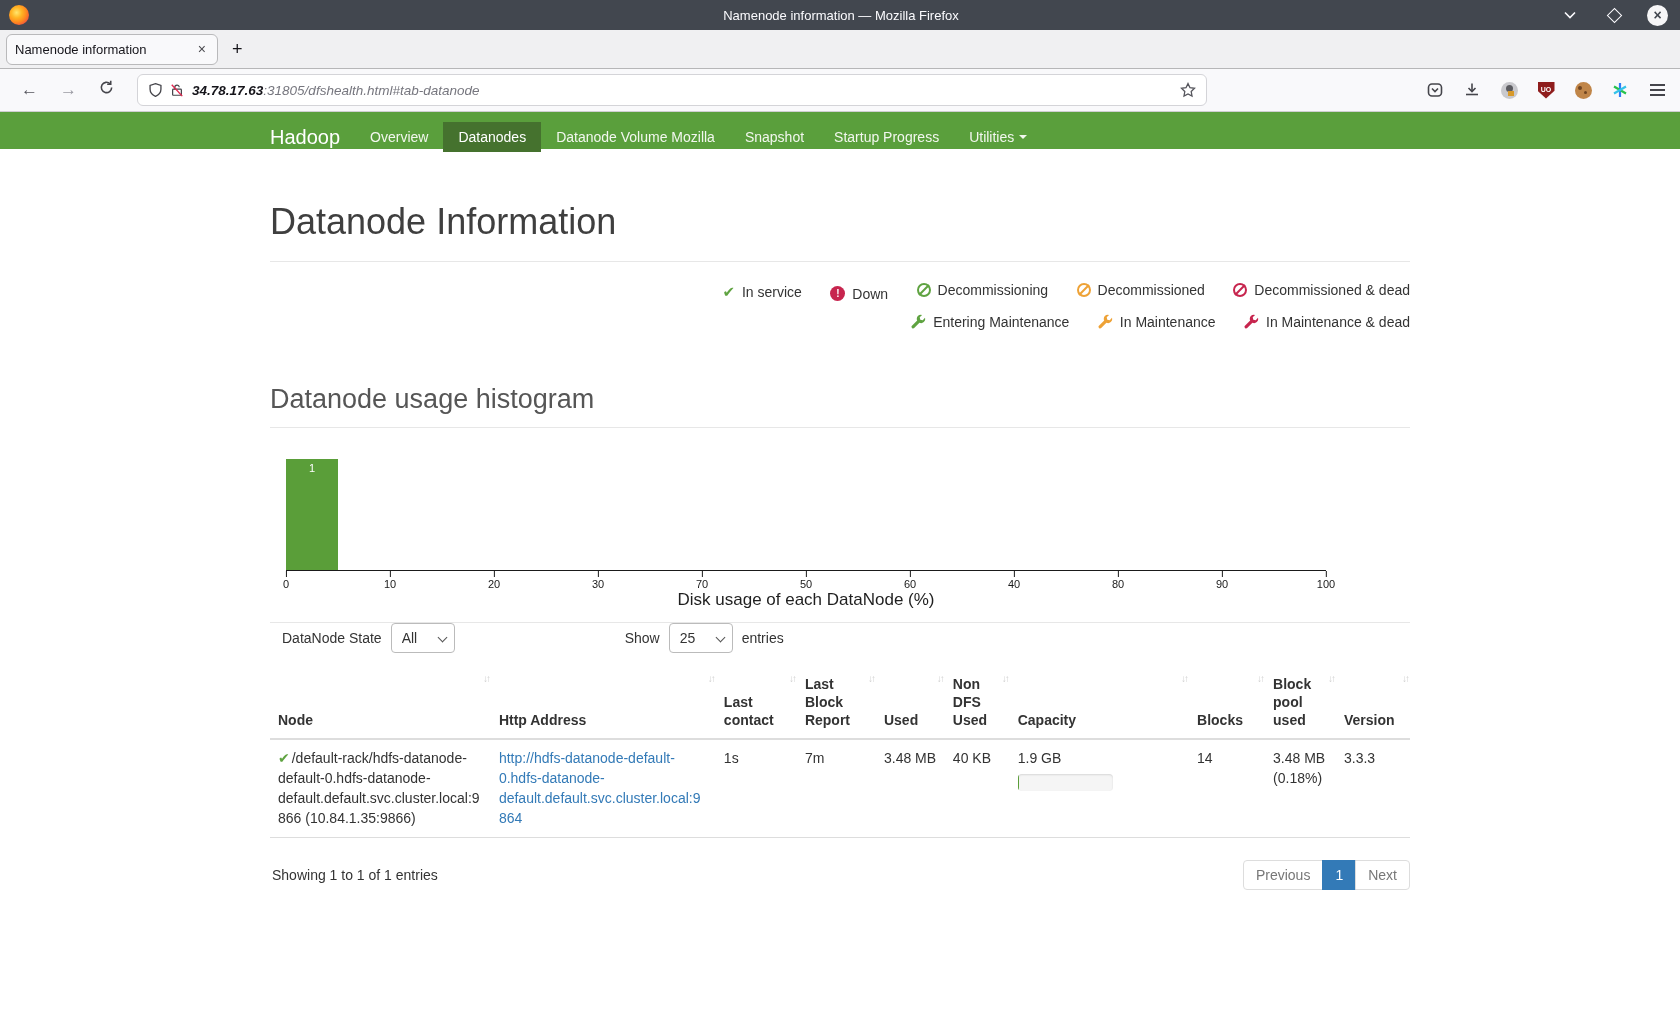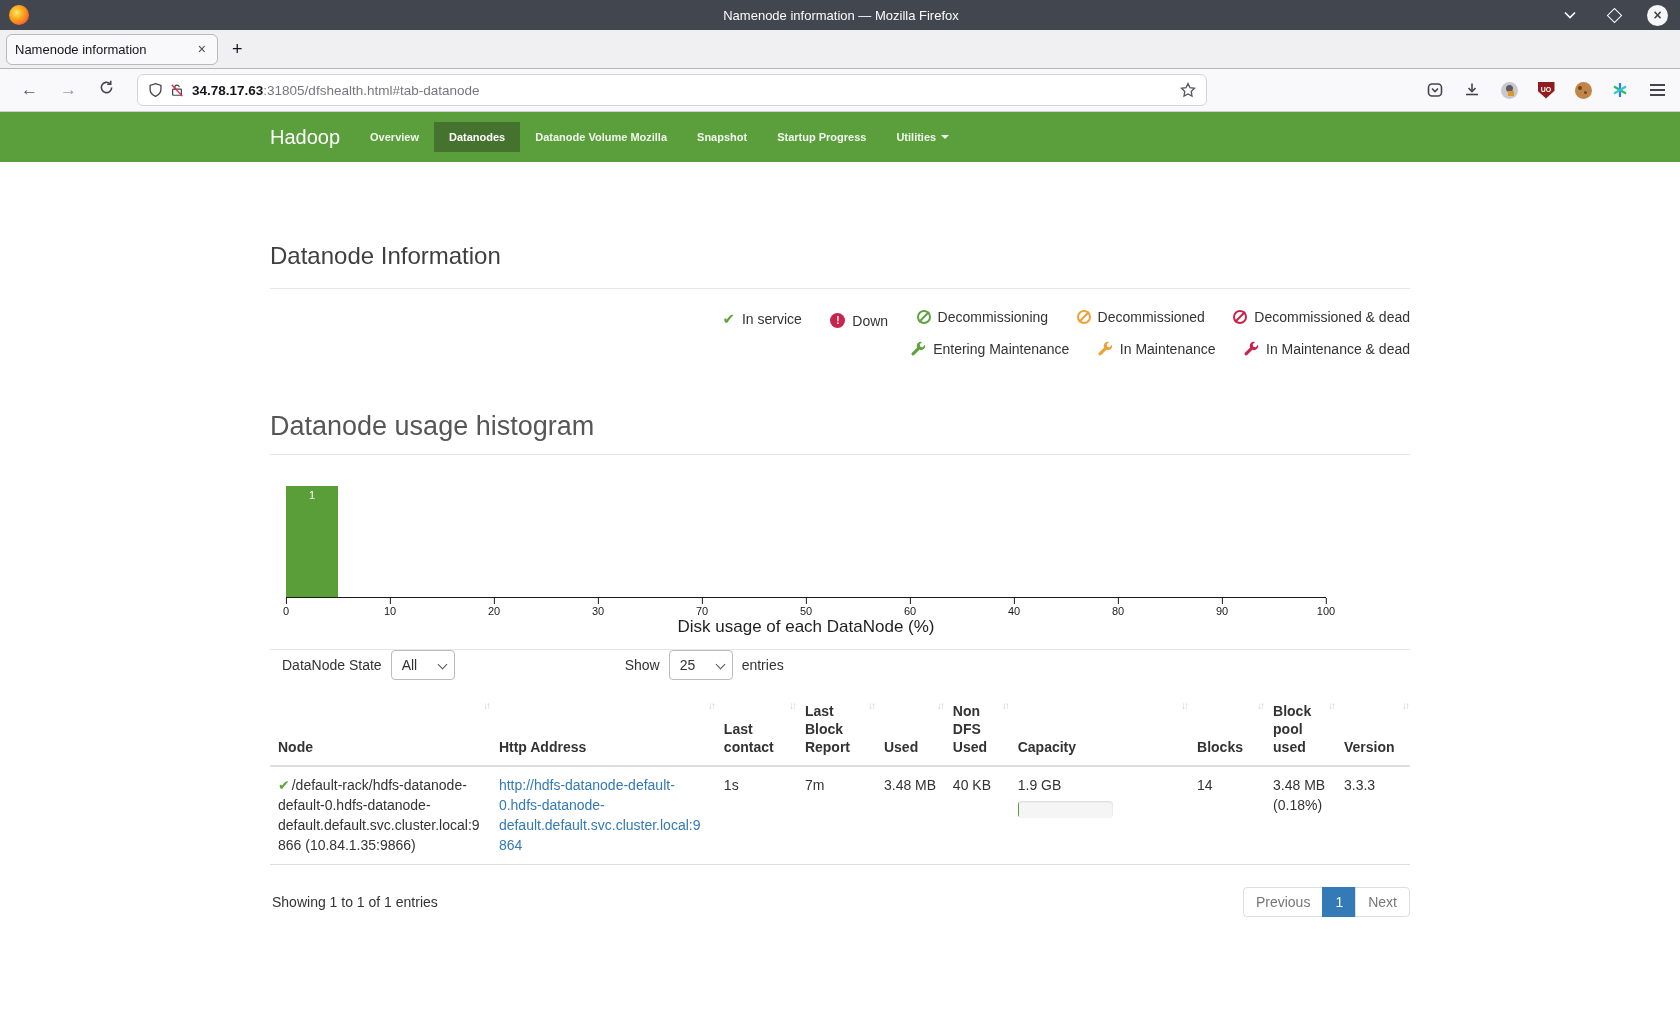--- a/index.html
+++ b/index.html
@@ -22,50 +22,50 @@
          border:1px solid #b9b9bb; border-radius:6px; padding:0 8px; }
   .tab-title { font-size:13px; color:#15141a; flex:1; white-space:nowrap; overflow:hidden; }
   .tab-close { color:#4a4a4f; font-size:14px; padding:0 3px; }
   .newtab { font-size:18px; color:#15141a; padding:0 14px; }
 
   .toolbar { height:43px; background:#f9f9fb; border-bottom:1px solid #cfcfd1; display:flex; align-items:center; padding:0 10px; }
   .nav-btn { font-size:17px; color:#55555c; padding:0 11px; }
   .nav-btn.fwd { color:#9a9aa2; }
   .reload svg { stroke:#45454b; fill:none; stroke-width:1.7; }
   .urlbar { display:flex; align-items:center; width:1070px; height:32px; margin-left:12px; background:#fff;
-            border:1px solid #d4d4d8; border-radius:6px; padding:0 10px; }
+            border:1px solid #d4d4d8; border-radius:6px; padding:0 10px;font-style:italic; }
   .urlbar svg { flex:none; }
   .url-text { font-size:13.5px; margin-left:8px; white-space:nowrap; overflow:hidden; flex:1; }
   .url-domain { color:#15141a; font-weight:700; }
   .url-rest { color:#76767e; }
   .tool-icons { display:flex; align-items:center; gap:19px; margin-left:auto; padding-right:4px; }
   .ticon { display:inline-flex; align-items:center; justify-content:center; width:18px; height:18px; }
   .ticon svg { stroke:#45454b; fill:none; stroke-width:1.6; }
   .ext-gray { width:17px; height:17px; border-radius:50%; background:#c9c9cd; position:relative; }
   .ext-gray::after { content:''; position:absolute; left:5px; top:3px; width:7px; height:7px; border-radius:50%; background:#5b5b60; }
   .ext-gray::before { content:''; position:absolute; left:7px; top:9px; width:6px; height:5px; background:#d89a2b; z-index:1; }
   .ublock { width:17px; height:17px; background:#8f1d1d; clip-path:polygon(0 0,100% 0,100% 55%,50% 100%,0 55%);
             color:#fff; font-size:7px; font-weight:bold; text-align:center; line-height:15px; }
   .cookie { width:17px; height:17px; border-radius:50%; background:#c08548; position:relative; }
   .cookie::before { content:''; position:absolute; left:3px; top:4px; width:4px; height:4px; border-radius:50%; background:#6e4420; }
   .cookie::after { content:''; position:absolute; left:9px; top:9px; width:3px; height:3px; border-radius:50%; background:#6e4420; }
   .burger { display:flex; flex-direction:column; gap:3px; }
   .burger i { display:block; width:15px; height:2px; background:#45454b; }
 
   
-  .navbar { height:50px; background:#5a9f3c; }
+  .navbar { height:37px; background:#5a9f3c; }
   .nav-inner { width:1170px; margin:0 auto; padding:0 15px; display:flex; align-items:center; height:50px; }
   .brand { color:#fff; font-size:20px; padding:0 15px 0 0; }
-  .nav-item { color:#f2f7ee; font-size:11px; padding:5px 15px; line-height:20px; display:inline-flex; align-items:center; gap:5px;font-weight:bold; }
+  .nav-item { color:#f2f7ee; font-size:14px; padding:5px 15px; line-height:20px; display:inline-flex; align-items:center; gap:5px; }
   .nav-item.active { background:#45722e; color:#fff; }
   .caret { width:0; height:0; border-left:4px solid transparent; border-right:4px solid transparent; border-top:4px solid #f2f7ee; }
 
   
   .container { width:1170px; margin:0 auto; padding:0 15px; }
-  h1.page-title { font-size:24px; font-weight:400; color:#3f3f3f; margin-top:80px; }
+  h1.page-title { font-size:36px; font-weight:400; color:#3f3f3f; margin-top:52px; }
   hr.rule { border:none; border-top:1px solid #e7e7e7; margin:18px 0 0; }
   .legend { text-align:right; margin-top:14px; line-height:28px; }
   .legend-item { display:inline-flex; align-items:center; gap:7px; margin-left:24px; font-size:14px; color:#333; }
   .ic-check { color:#5fa341; font-size:15px; line-height:1; }
   .ic-excl { width:15px; height:15px; border-radius:50%; background:#c7254e; color:#fff; font-size:10px; font-weight:bold;
              text-align:center; line-height:15px; }
   .ic-ban { width:14px; height:14px; border:2px solid; border-radius:50%; position:relative; display:inline-block; }
   .ic-ban::after { content:''; position:absolute; left:-2px; top:4px; width:14px; height:2px; background:currentColor; transform:rotate(-45deg); }
   .ic-wrench { display:inline-flex; }
   .ic-wrench svg { fill:currentColor; }

